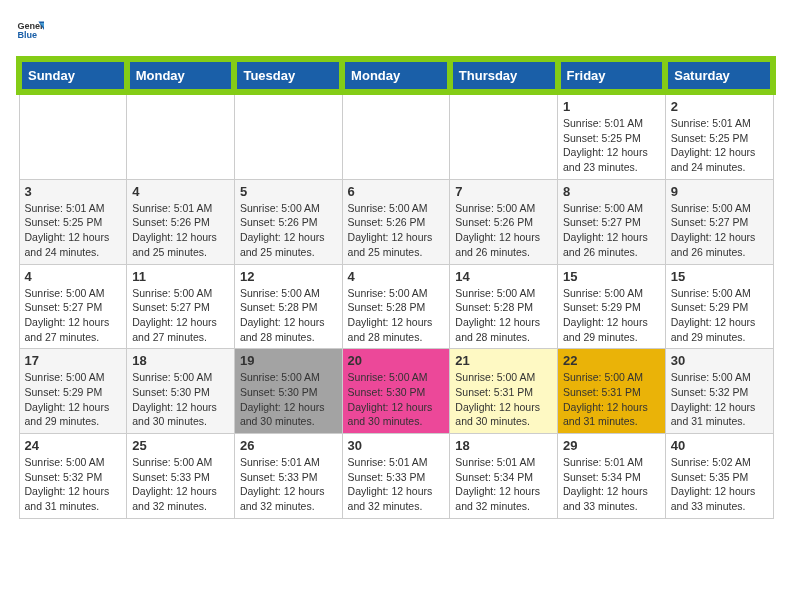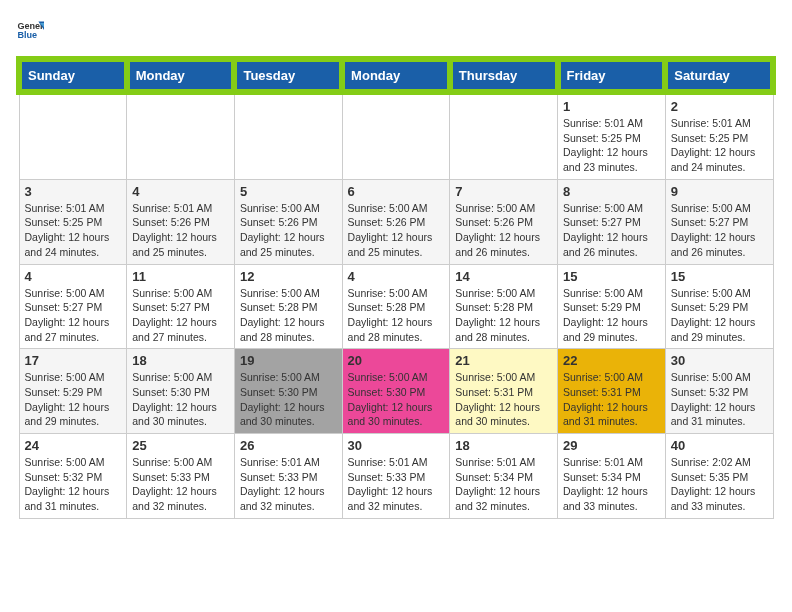--- a/index.html
+++ b/index.html
@@ -325,20 +325,20 @@
         </td>
         <td>
           <span class="day-number">29</span>
           <div class="day-info" style="white-space: pre-line;">Sunrise: 5:01 AM
 Sunset: 5:34 PM
 Daylight: 12 hours
 and 33 minutes.</div>
         </td>
         <td>
           <span class="day-number">40</span>
-          <div class="day-info" style="white-space: pre-line;">Sunrise: 2:02 AM
+          <div class="day-info" style="white-space: pre-line;">Sunrise: 5:02 AM
 Sunset: 5:35 PM
 Daylight: 12 hours
 and 33 minutes.</div>
         </td>
       </tr>
     </tbody>
 </table>
 
 </body></html>

